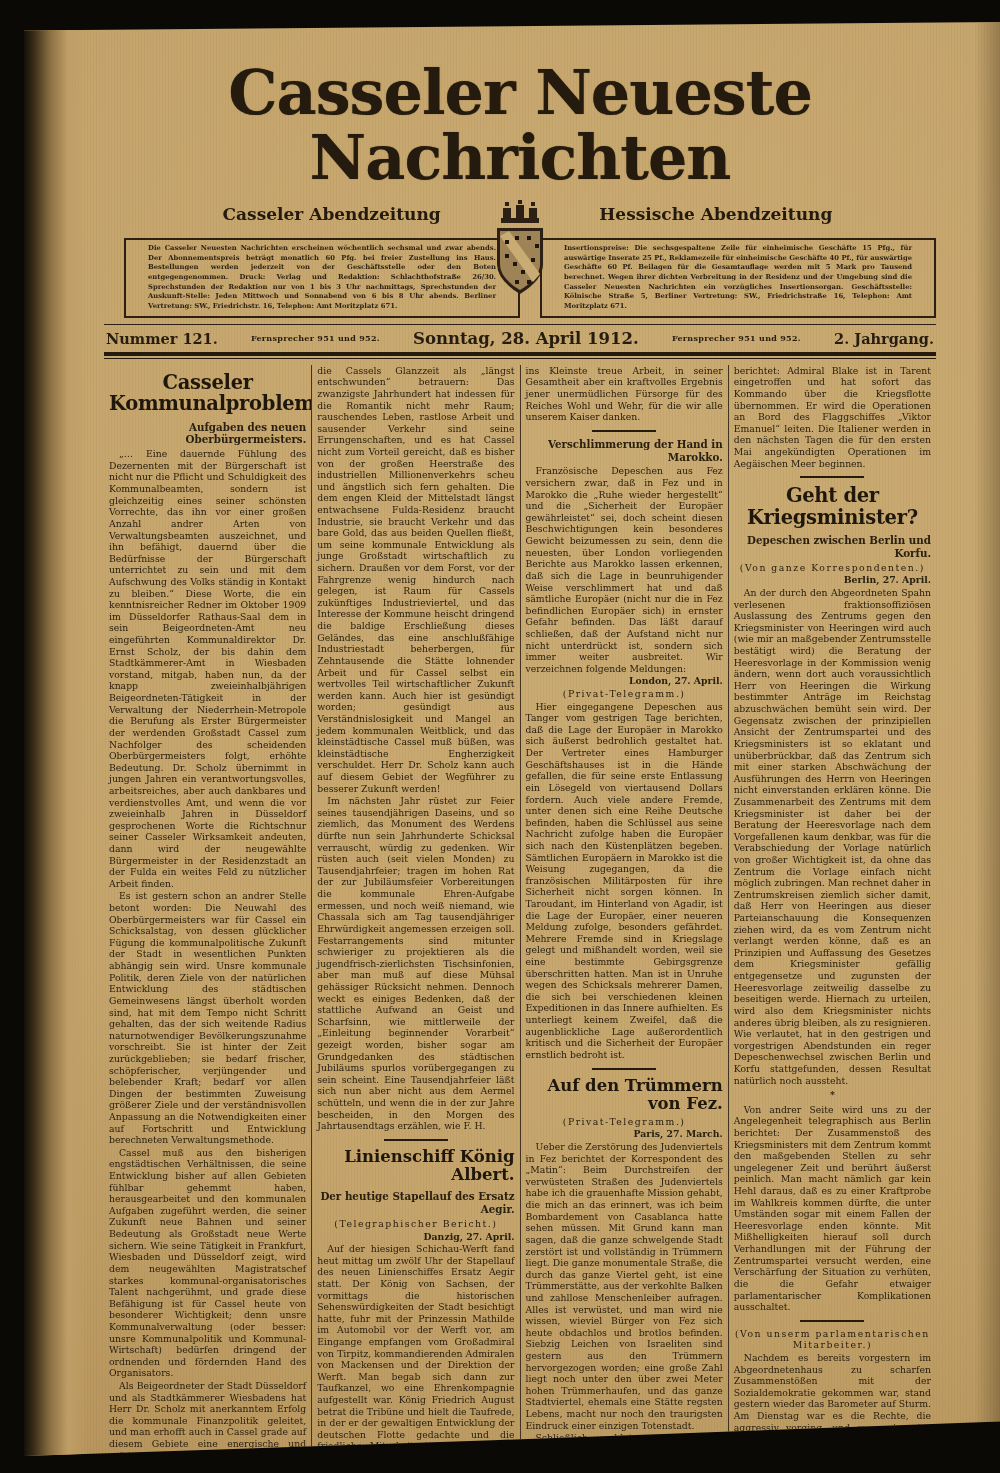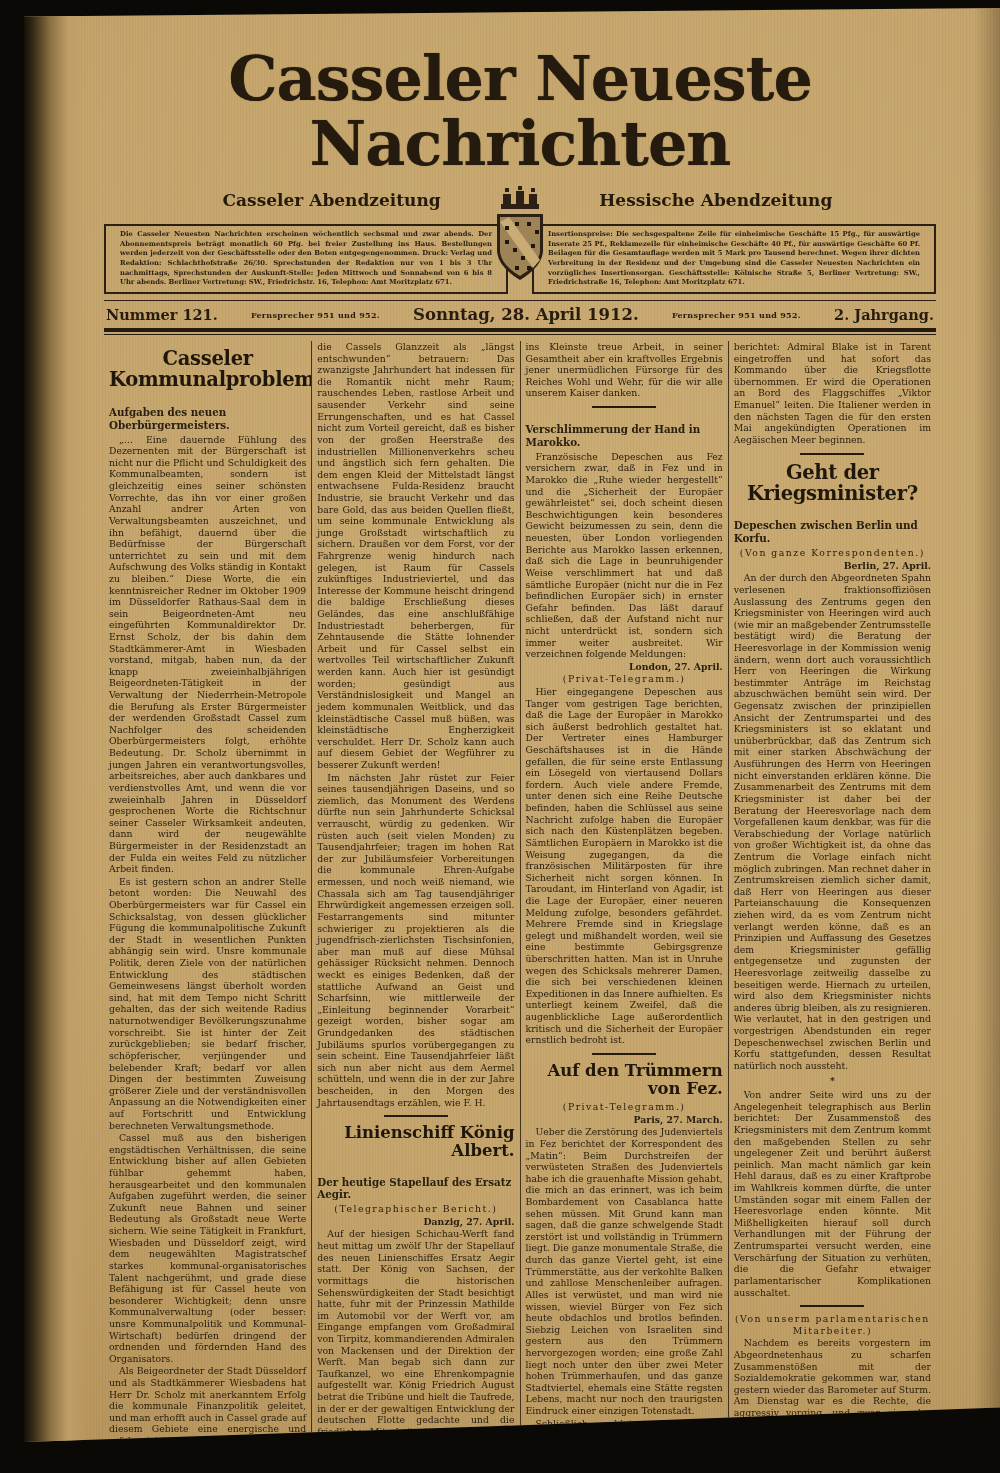--- a/index.html
+++ b/index.html
@@ -3,21 +3,21 @@
 <meta charset="utf-8">
 <style>
   html,body{margin:0;padding:0;}
   body{
     width:1000px;height:1473px;position:relative;overflow:hidden;
     background:#0b0906;
     font-family:"DejaVu Serif", serif;
   }
   
   .paper{
-    position:absolute;left:24px;top:8px;width:976px;height:1434px;
+    position:absolute;left:24px;top:22px;width:976px;height:1434px;
     background:
       repeating-linear-gradient(90deg, rgba(90,70,40,.06) 0 1px, rgba(0,0,0,0) 1px 3px),
       radial-gradient(120% 90% at 60% 35%, #cbac74 0%, #c5a56c 55%, #b7955d 85%, #a3824e 100%);
     clip-path:polygon(0 0.6%, 100% 0, 100% 97.6%, 48% 98.9%, 0 100%);
   }
   .paper::before{ 
     content:"";position:absolute;left:0;top:0;bottom:0;width:64px;
     background:linear-gradient(90deg,#141008 0,#3a2d18 10px,#8a6f42 26px,#c09f66 44px,rgba(0,0,0,0) 64px);
   }
   .paper::after{ 
@@ -42,23 +42,24 @@
   .edition-right{position:absolute;left:54%;top:0;padding-left:46px;}
   .crest{
     position:absolute;left:50%;top:-4px;transform:translateX(-50%);
     width:58px;height:100px;z-index:3;
   }
   .notices{
     position:relative;display:flex;justify-content:space-between;
     margin-top:4px;
   }
   .notice{
-    width:372px;border:2px solid #2b2013;padding:4px 14px;
+    width:372px;border:2px solid #2b2013;padding:4px 22px;
     font-size:6.8px;line-height:1.42;text-align:justify;font-weight:bold;
     color:#2e2314;
+    margin-left:20px;
   }
   
   .dateline{
     display:flex;align-items:center;justify-content:space-between;
     border-top:1px solid #2b2013;
     margin-top:6px;padding:4px 2px 3px 2px;
   }
   .dl-number,.dl-volume{font-weight:bold;font-size:14.5px;}
   .dl-phone{font-weight:bold;font-size:8px;letter-spacing:.3px;}
   .dl-date{font-weight:bold;font-size:16.5px;}
@@ -78,21 +79,21 @@
   .blk-para-cont{margin-bottom:1px;}
   .blk-headline-large{
     font-weight:bold;font-size:19.5px;line-height:1.1;text-align:center;
     margin:7px 0 3px 0;color:#1f170b;letter-spacing:-.3px;text-indent:0;
   }
   .blk-headline-medium{
     font-weight:bold;font-size:16.5px;line-height:1.1;text-align:right;
     margin:7px 0 3px 0;color:#1f170b;text-indent:0;
   }
   .blk-subhead{
-    font-weight:bold;font-size:10.3px;text-align:left;margin:15px 0 2px 0;text-indent:0;
+    font-weight:bold;font-size:10.3px;text-align:right;margin:6px 0 2px 0;text-indent:0;
   }
   .blk-byline{
     font-size:9.3px;text-align:center;letter-spacing:1.5px;margin:1px 0;text-indent:0;
   }
   .blk-place-date{
     font-weight:bold;text-align:right;margin:1px 0;text-indent:0;
   }
   .blk-divider{
     width:64px;border-top:2px solid #241a0d;margin:7px auto 6px auto;
   }

